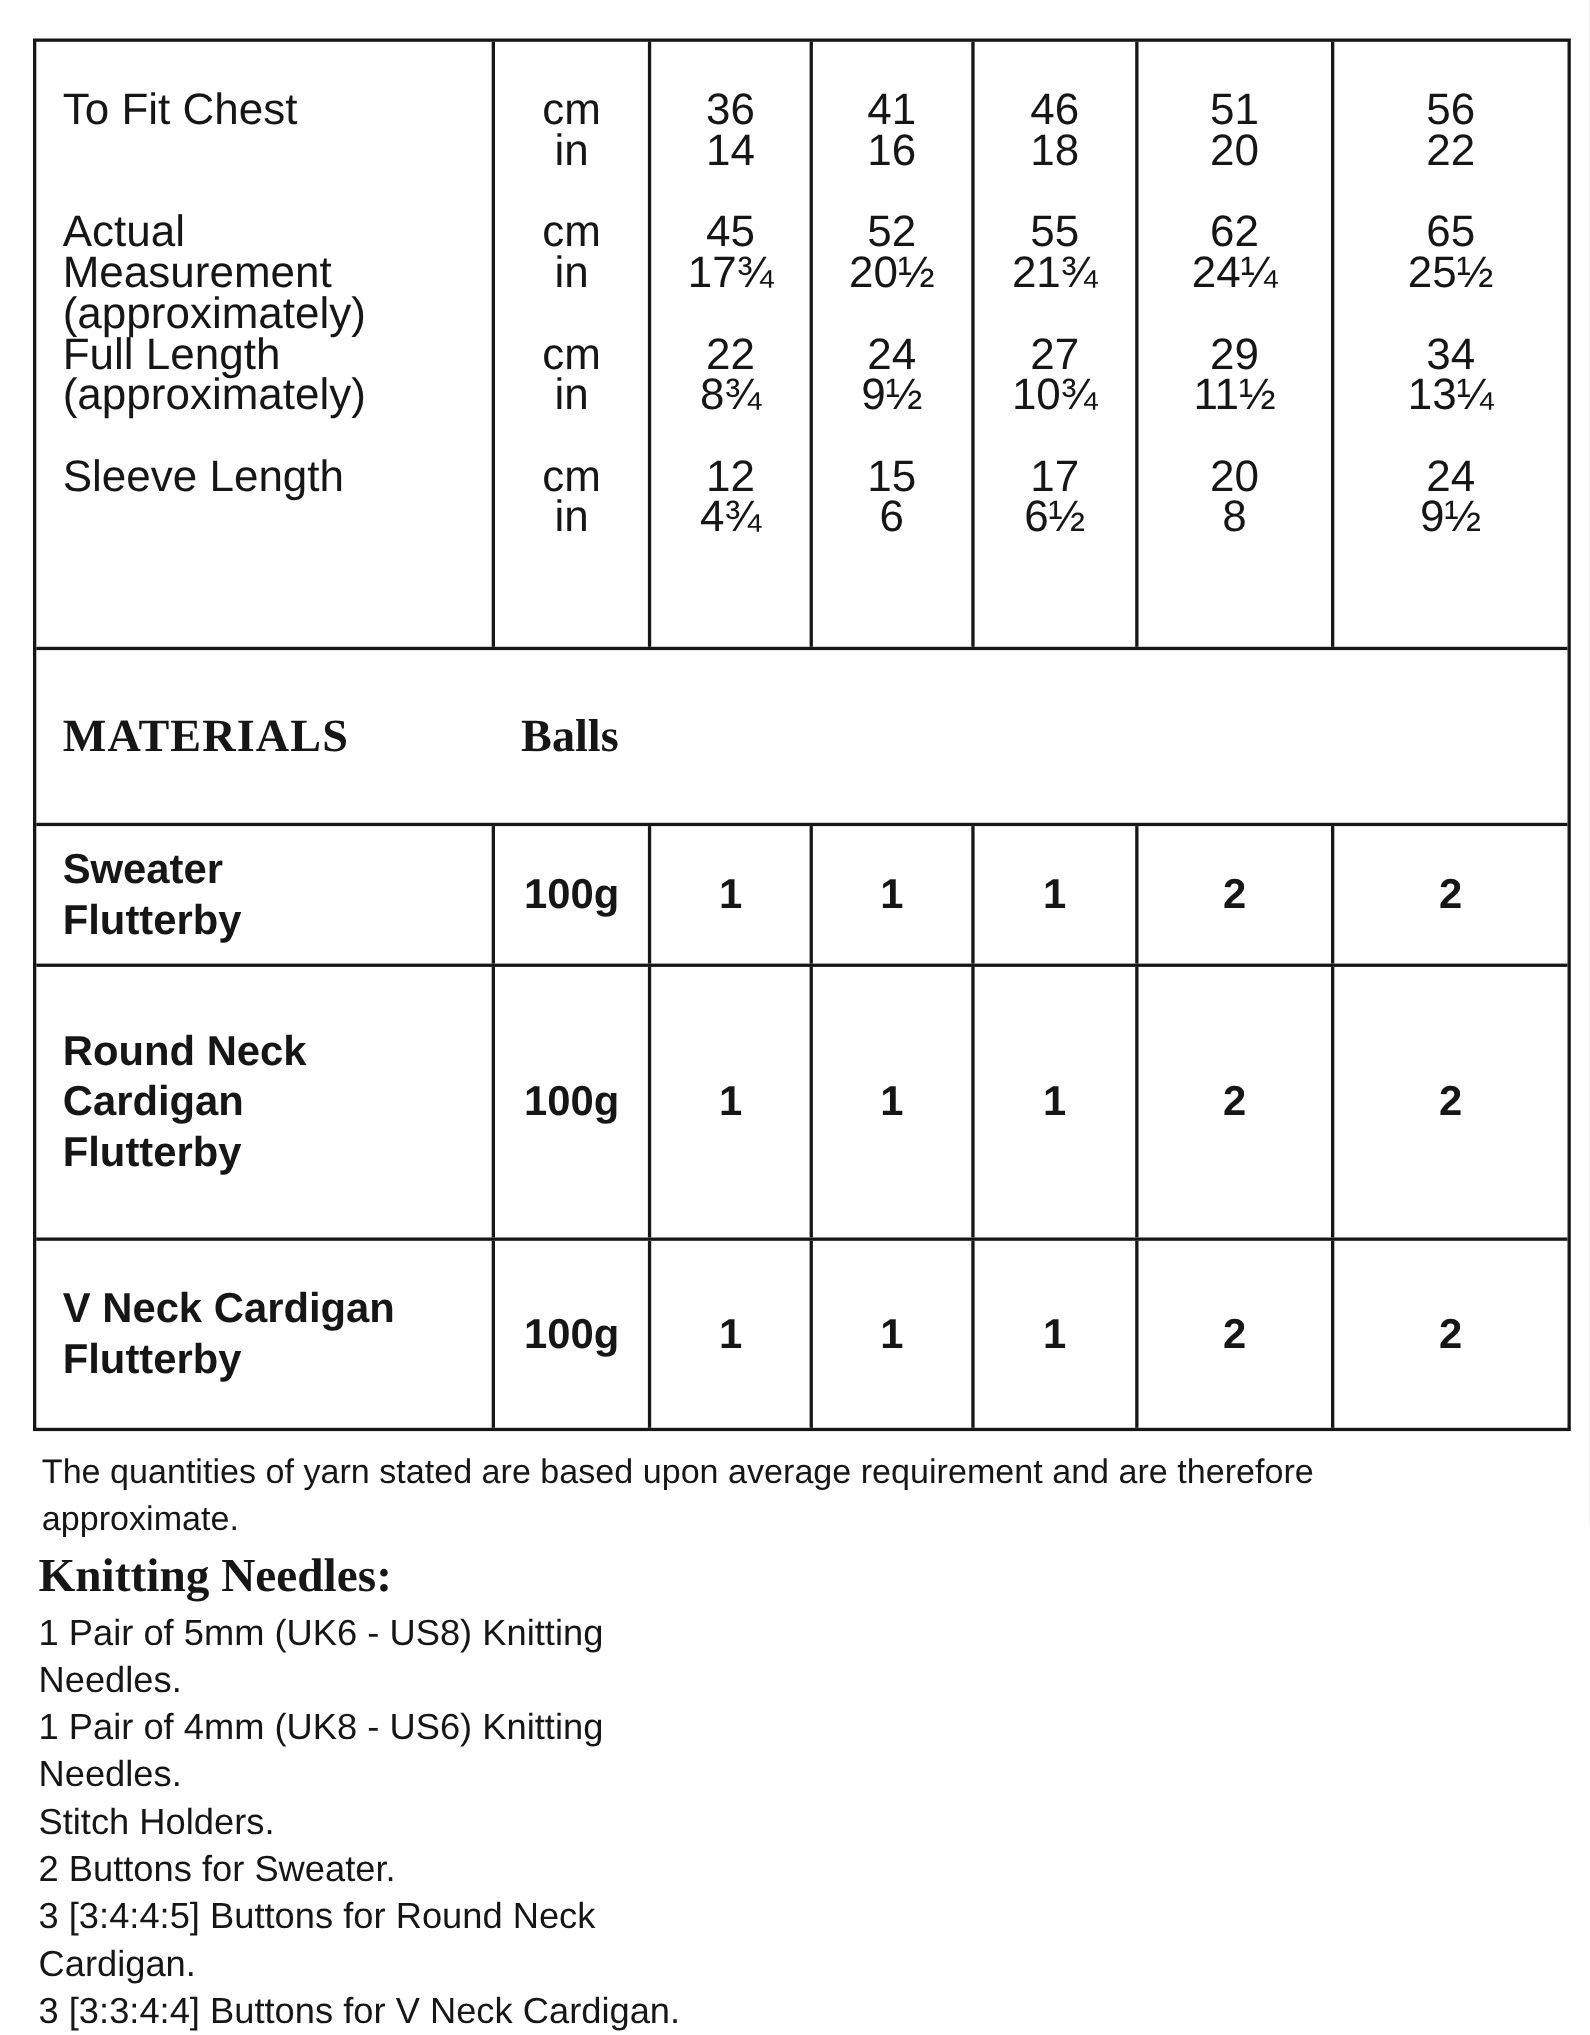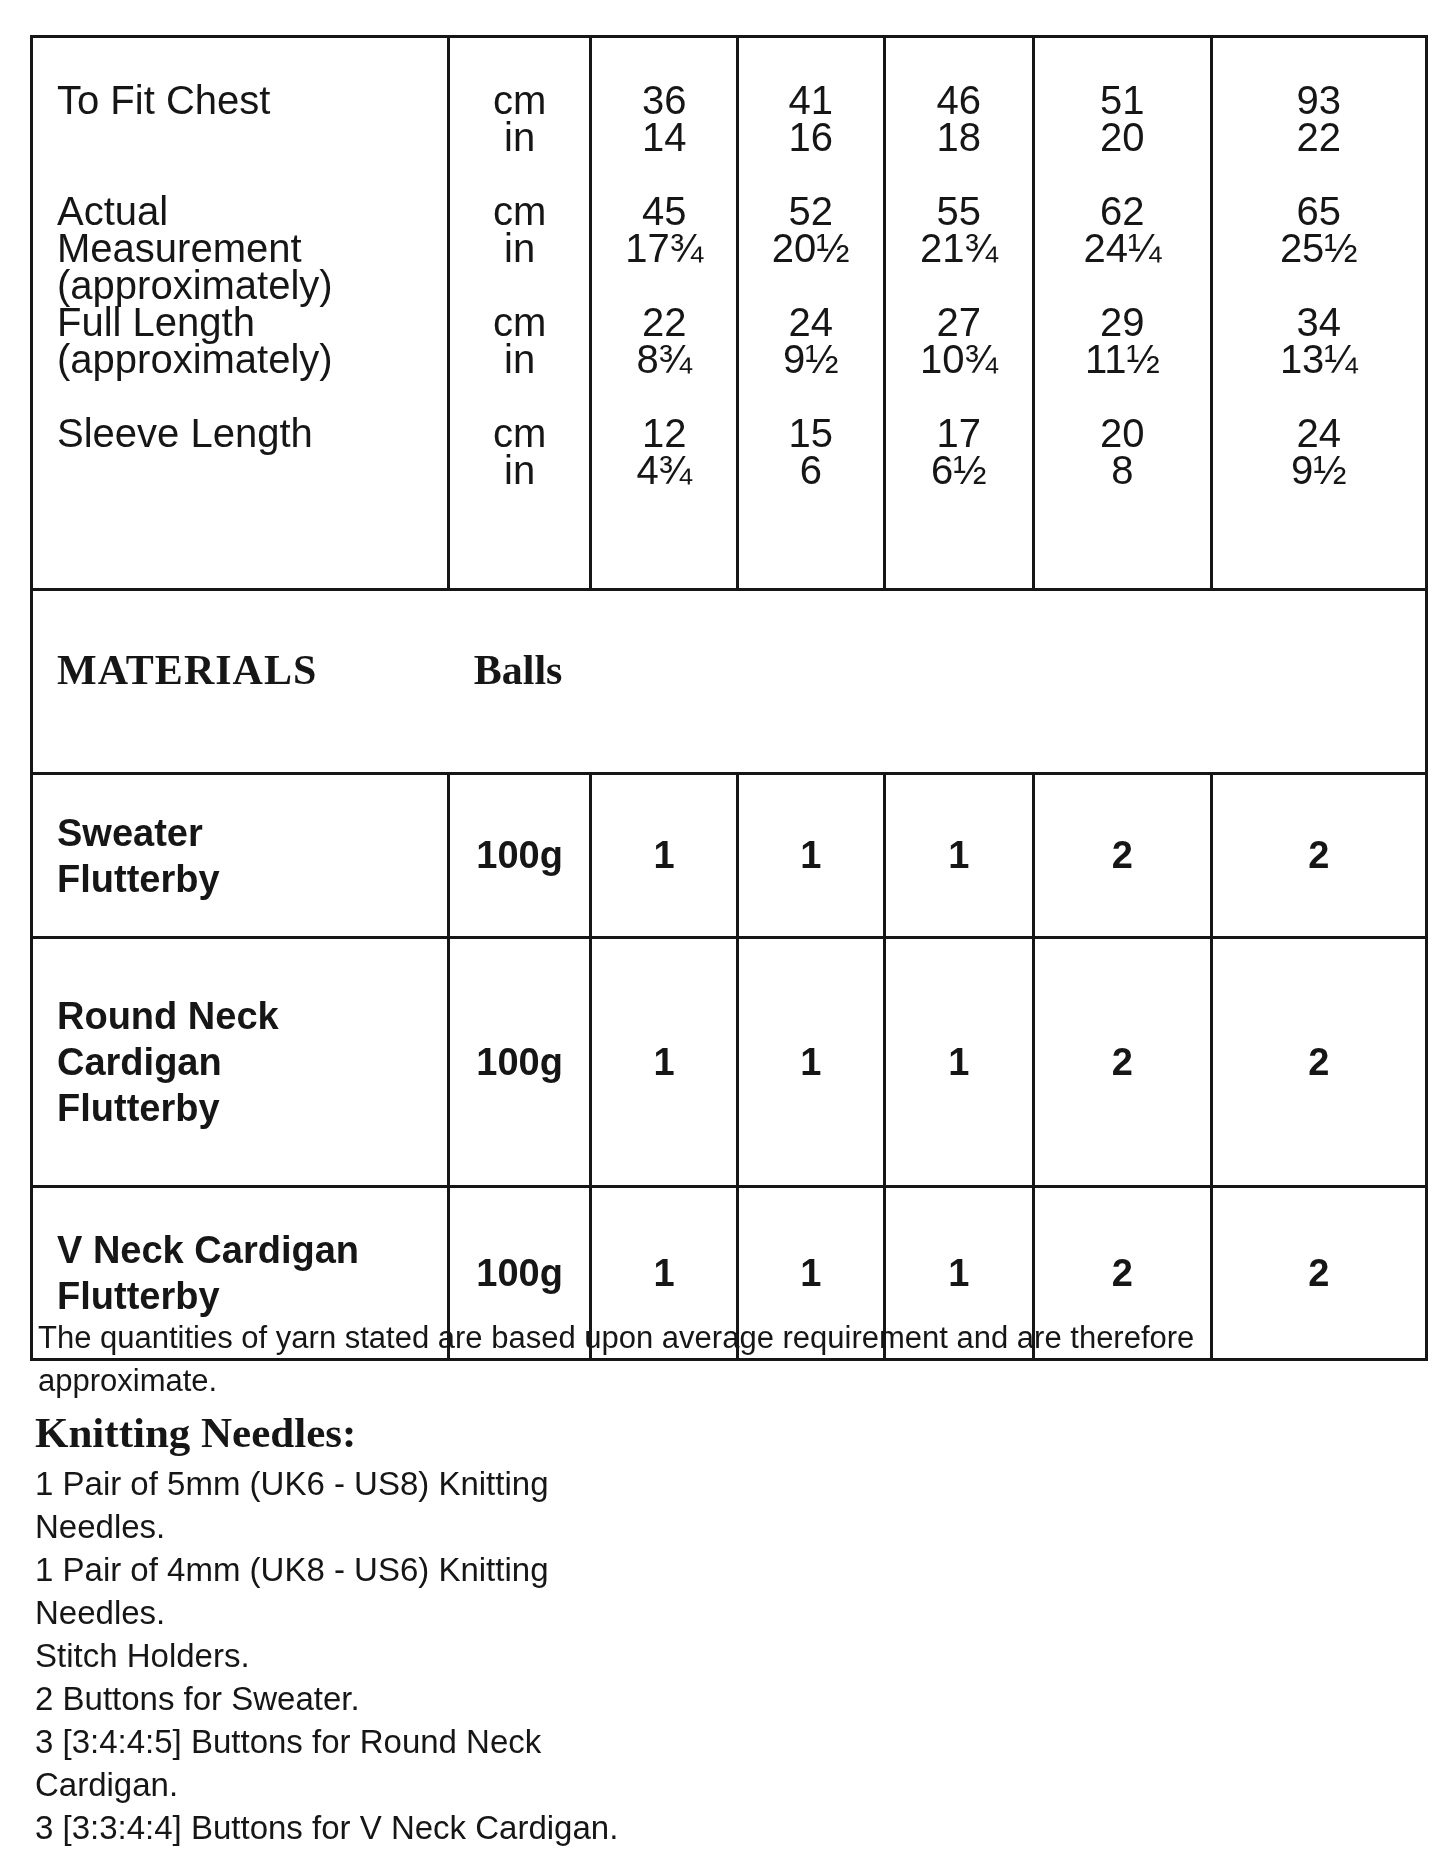--- a/index.html
+++ b/index.html
@@ -56,21 +56,21 @@
   .mh-title   { grid-column: 1; padding-left: 24px; letter-spacing: 1px; }
   .mh-balls   { grid-column: 2; text-align: center; }
   .mh-quality { grid-column: 3 / 8; text-align: center; word-spacing: 14px; }
 
   
   .mat-row {
     display: grid;
     grid-template-columns: var(--cols);
     border-top: 3px solid var(--ink);
   }
-  .mat-row:nth-child(1) { height: 164px; margin-top: 24px; }
+  .mat-row:nth-child(1) { height: 128px; }
   .mat-row:nth-child(2) { height: 249px; }
   .mat-row:nth-child(3) { height: 173px; }
   .mcell {
     border-left: 3px solid var(--ink);
     display: flex;
     align-items: center;
     justify-content: center;
     font-weight: bold;
     font-size: 38px;
   }
@@ -188,21 +188,21 @@
           <div class="tline">62</div>
           <div class="tline">24¼</div>
           <div class="tline"></div>
           <div class="tline">29</div>
           <div class="tline">11½</div>
           <div class="tline"></div>
           <div class="tline">20</div>
           <div class="tline">8</div>
         </div>
         <div class="tcol c6">
-          <div class="tline">93</div>
+          <div class="tline">56</div>
           <div class="tline">22</div>
           <div class="tline"></div>
           <div class="tline">65</div>
           <div class="tline">25½</div>
           <div class="tline"></div>
           <div class="tline">34</div>
           <div class="tline">13¼</div>
           <div class="tline"></div>
           <div class="tline">24</div>
           <div class="tline">9½</div>

